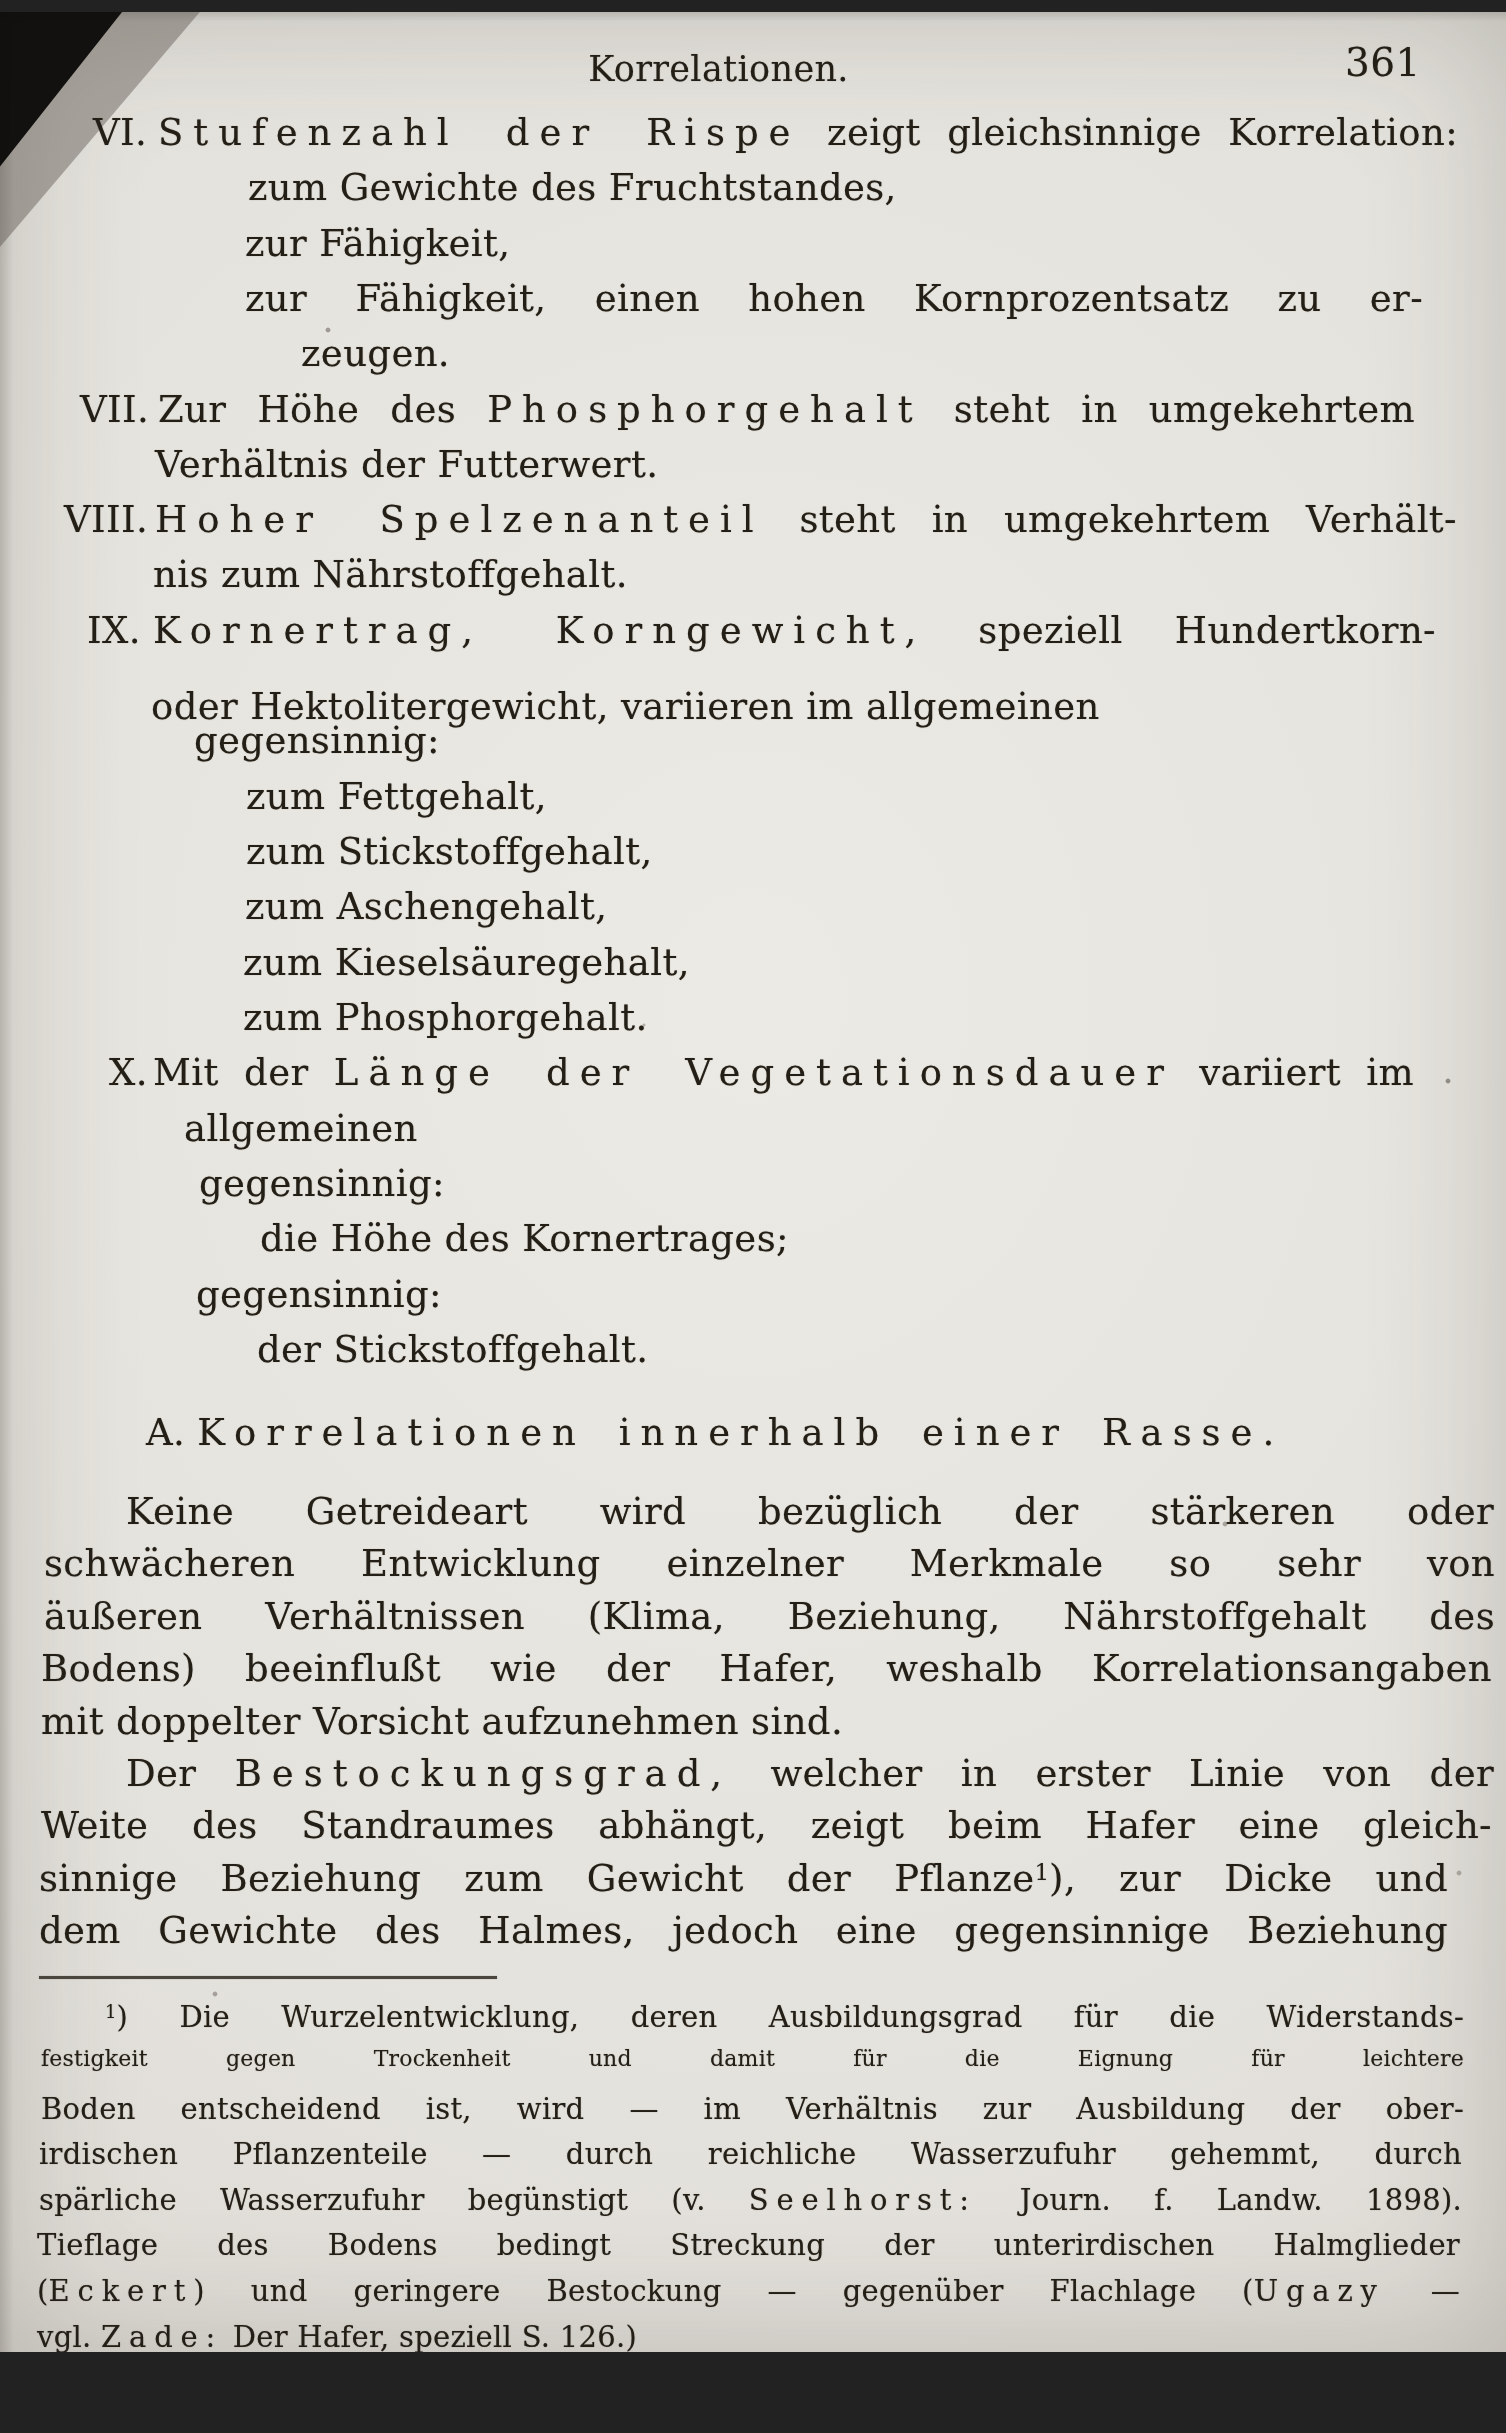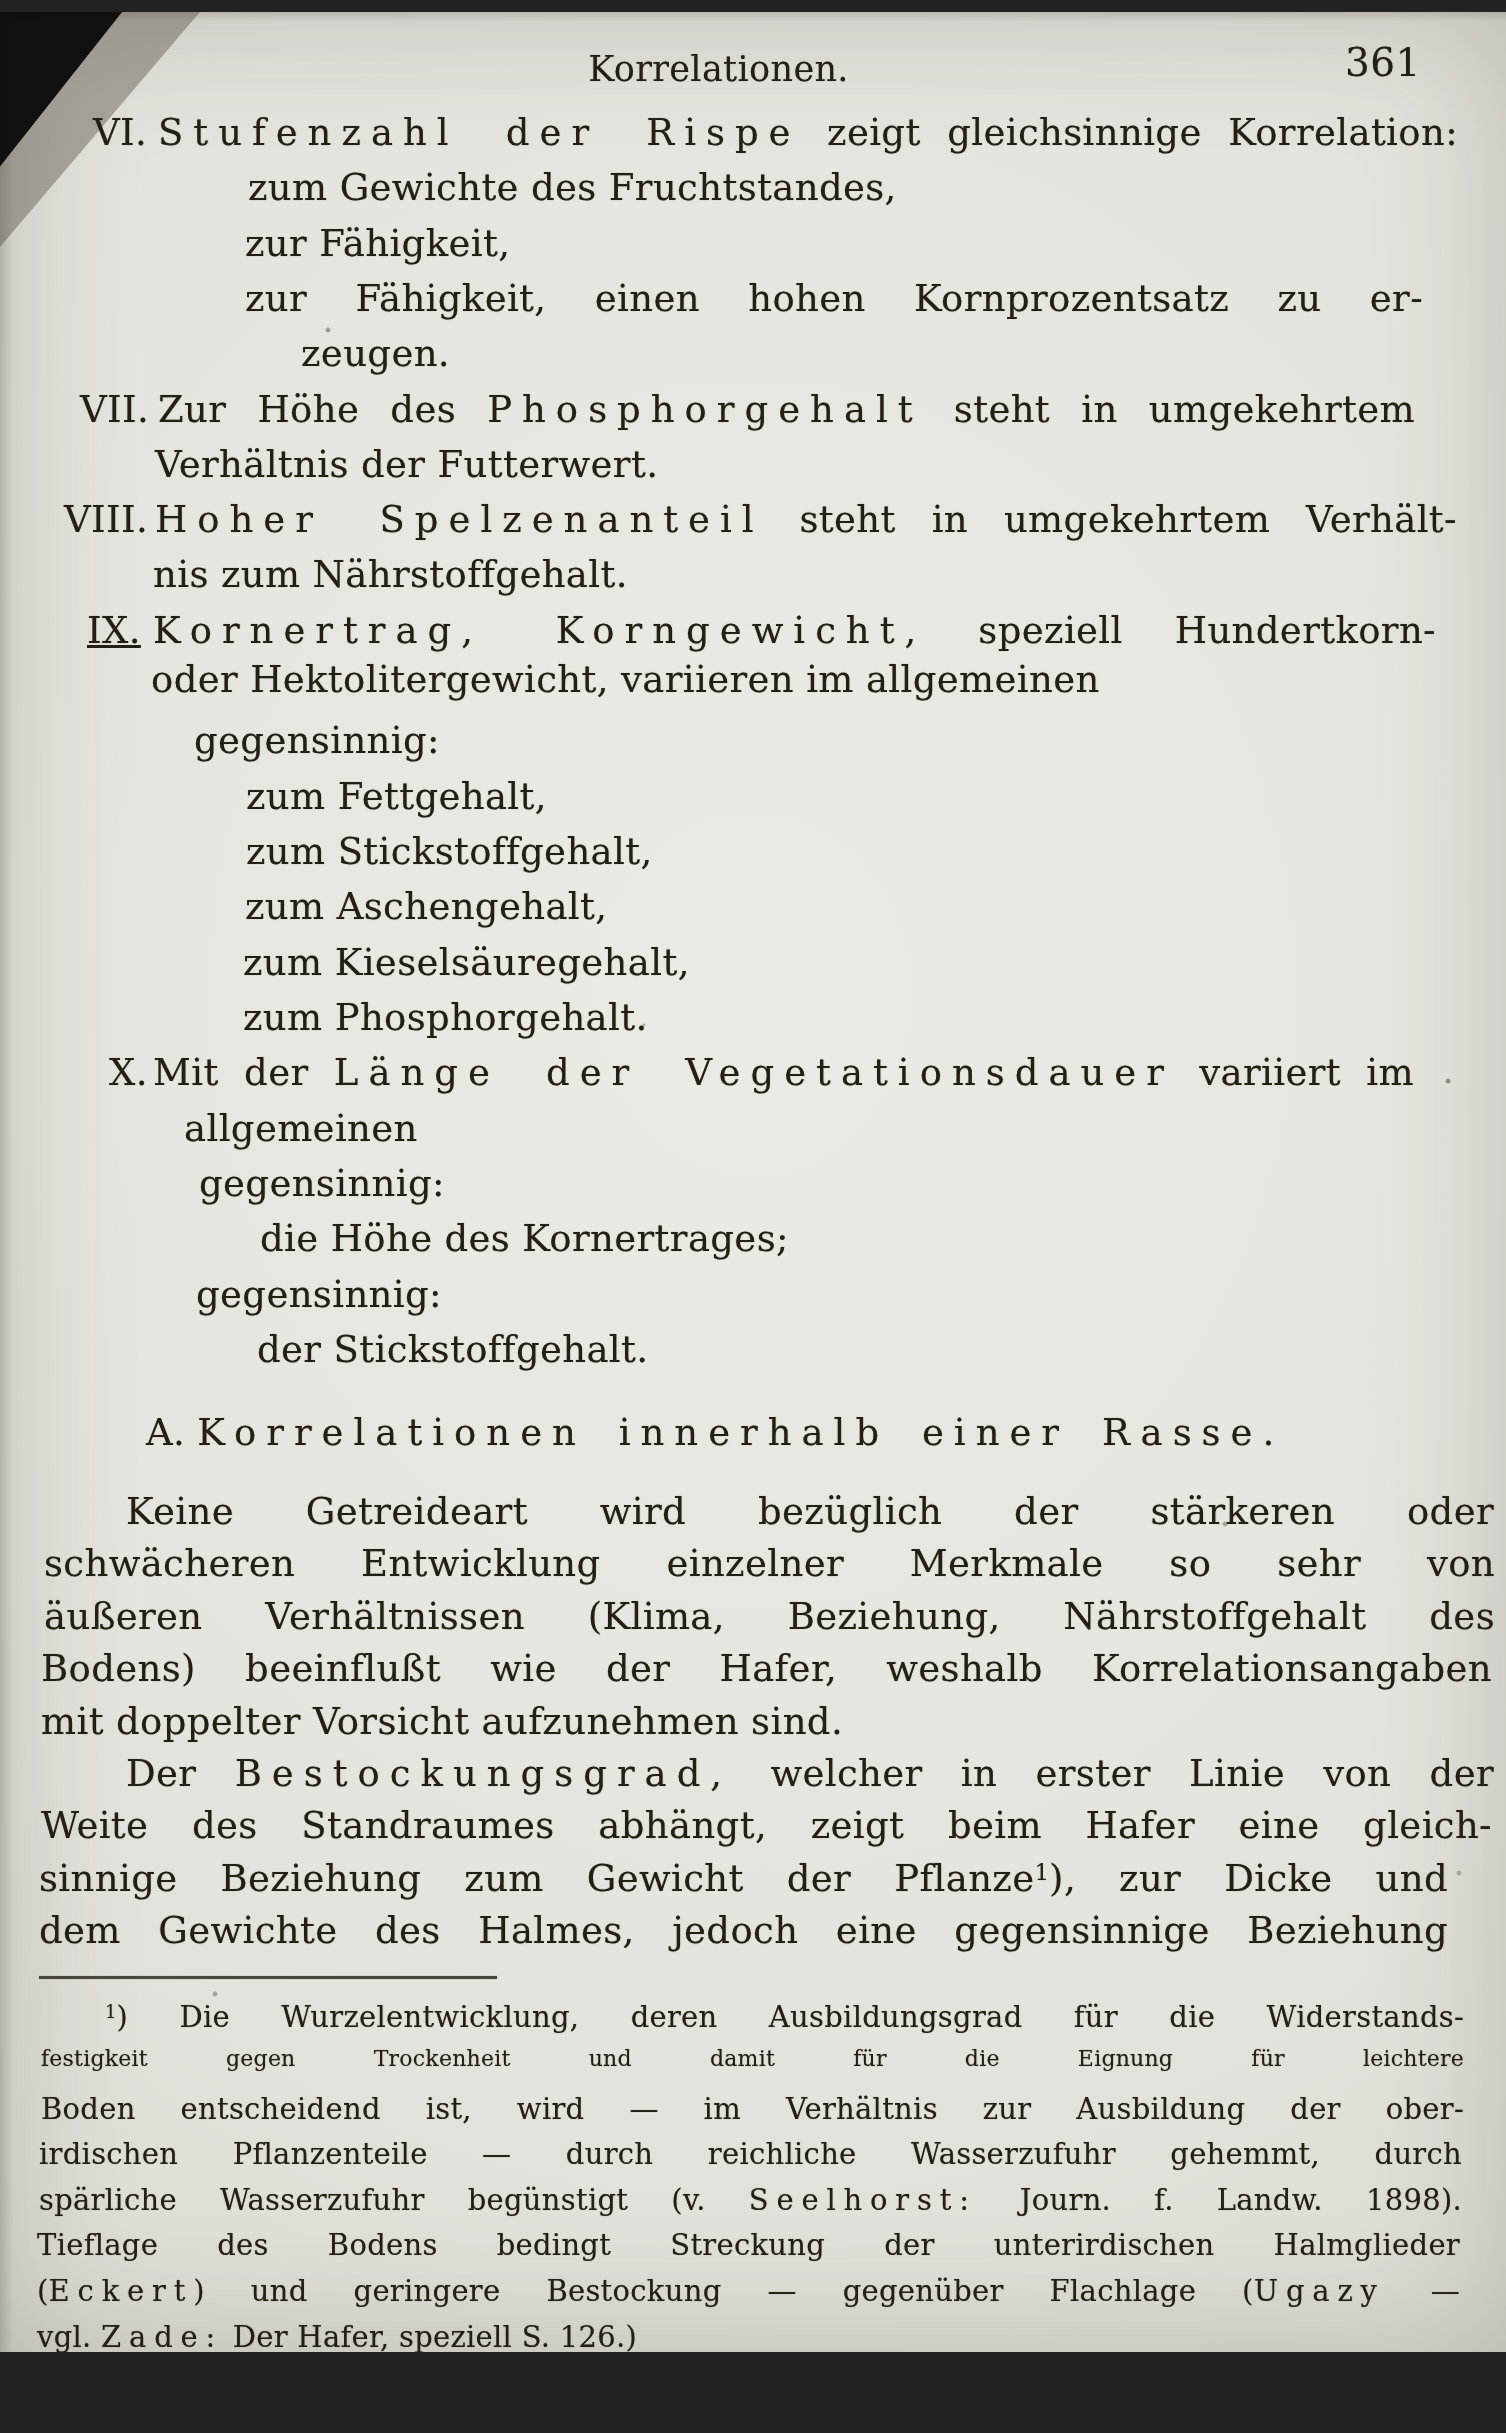--- a/index.html
+++ b/index.html
@@ -77,23 +77,23 @@
     <div class="line" style="left: 248px; top: 153px;"><span>zum Gewichte des Fruchtstandes,</span></div>
     <div class="line" style="left: 245px; top: 209px;"><span>zur Fähigkeit,</span></div>
     <div class="line just" style="left: 245px; top: 264px; width: 1178px;"><span>zur Fähigkeit, einen hohen Kornprozentsatz zu er-</span></div>
     <div class="line" style="left: 301px; top: 319px;"><span>zeugen.</span></div>
     <div class="line" style="left: 80px; top: 375px;"><span>VII.</span></div>
     <div class="line just" style="left: 158px; top: 375px; width: 1257px;"><span>Zur Höhe des </span><span class="sp">Phosphorgehalt</span><span> steht in umgekehrtem</span></div>
     <div class="line" style="left: 155px; top: 430px;"><span>Verhältnis der Futterwert.</span></div>
     <div class="line" style="left: 64px; top: 485px;"><span>VIII.</span></div>
     <div class="line just" style="left: 155px; top: 485px; width: 1302px;"><span class="sp">Hoher Spelzenanteil</span><span> steht in umgekehrtem Verhält-</span></div>
     <div class="line" style="left: 153px; top: 540px;"><span>nis zum Nährstoffgehalt.</span></div>
-    <div class="line" style="left: 87px; top: 596px; text-decoration: underline;"><span>IX.</span></div>
+    <div class="line" style="left: 87px; top: 596px;"><span>IX.</span></div>
     <div class="line just" style="left: 153px; top: 596px; width: 1283px;"><span class="sp">Kornertrag, Korngewicht,</span><span> speziell Hundertkorn-</span></div>
-    <div class="line" style="left: 151px; top: 645px;"><span>oder Hektolitergewicht, variieren im allgemeinen</span></div>
+    <div class="line" style="left: 151px; top: 672px;"><span>oder Hektolitergewicht, variieren im allgemeinen</span></div>
     <div class="line" style="left: 194px; top: 706px;"><span>gegensinnig:</span></div>
     <div class="line" style="left: 246px; top: 762px;"><span>zum Fettgehalt,</span></div>
     <div class="line" style="left: 246px; top: 817px;"><span>zum Stickstoffgehalt,</span></div>
     <div class="line" style="left: 243px; top: 928px;"><span>zum Kieselsäuregehalt,</span></div>
     <div class="line" style="left: 245px; top: 872px;"><span>zum Aschengehalt,</span></div>
     <div class="line" style="left: 243px; top: 983px;"><span>zum Phosphorgehalt.</span></div>
     <div class="line" style="left: 109px; top: 1038px;"><span>X.</span></div>
     <div class="line just" style="left: 153px; top: 1038px; width: 1261px;"><span>Mit der </span><span class="sp">Länge der Vegetationsdauer</span><span> variiert im</span></div>
     <div class="line" style="left: 184px; top: 1094px;"><span>allgemeinen</span></div>
     <div class="line" style="left: 199px; top: 1149px;"><span>gegensinnig:</span></div>

